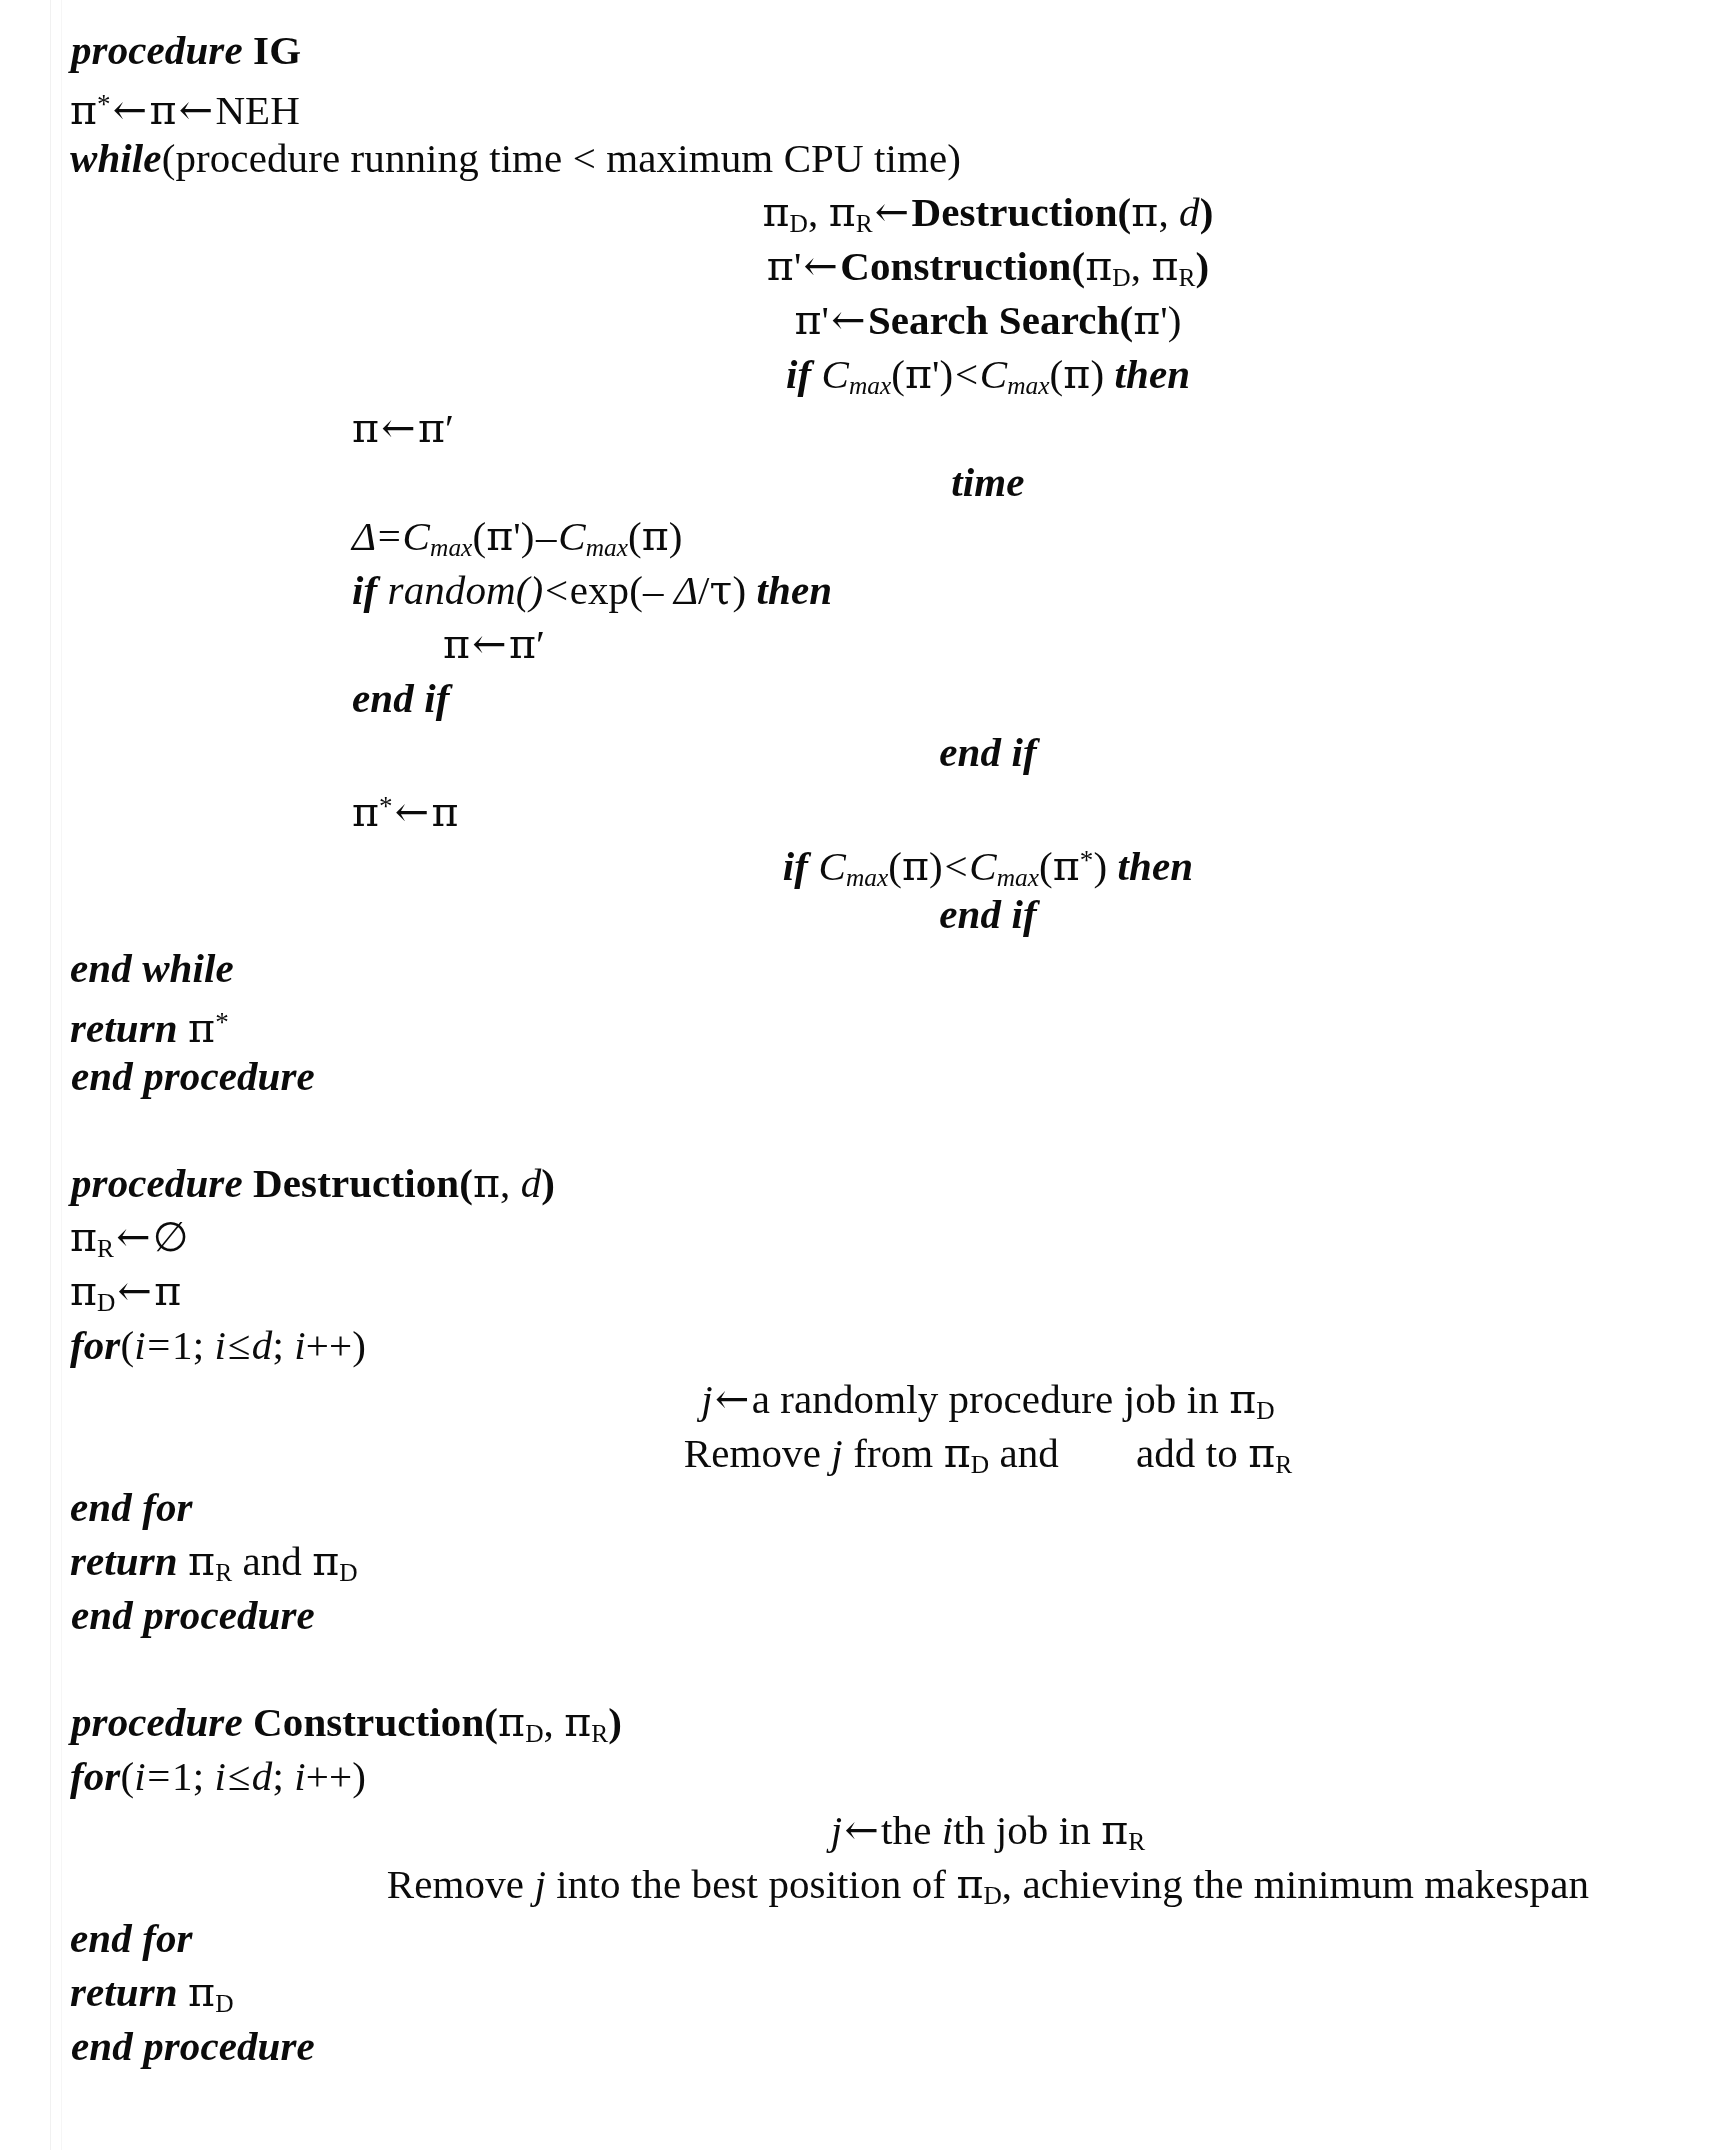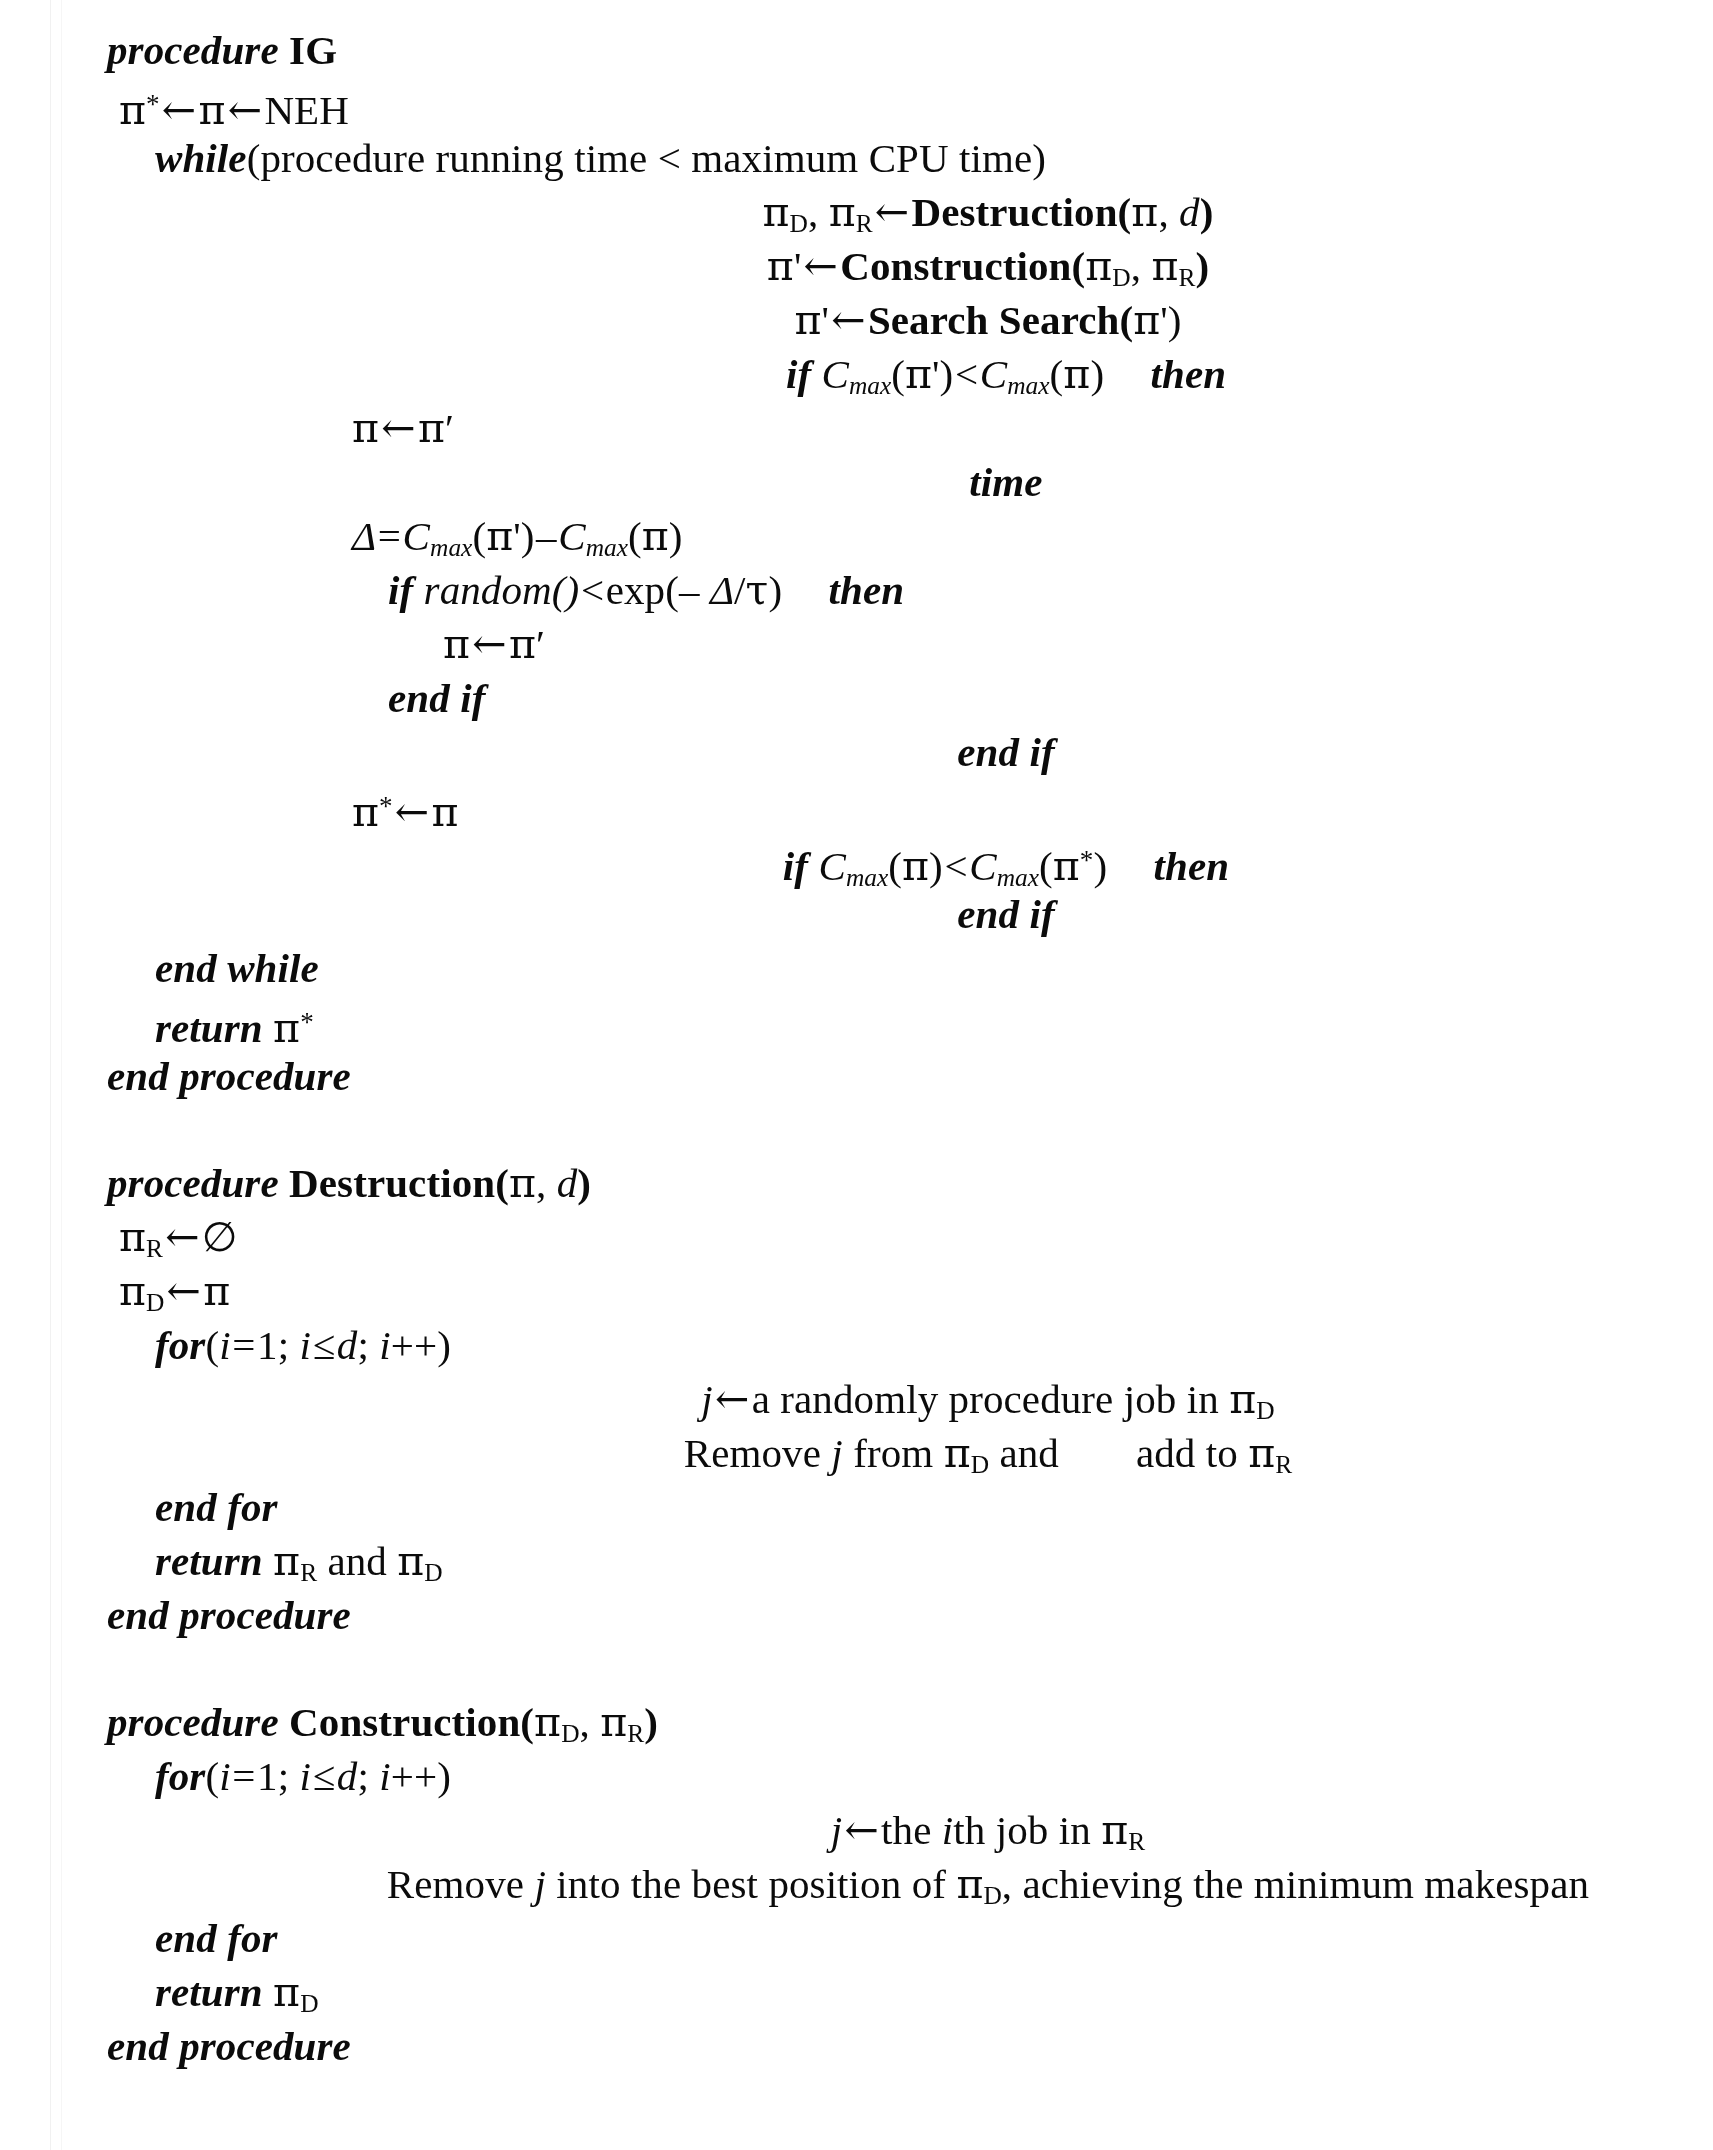--- a/index.html
+++ b/index.html
@@ -47,27 +47,27 @@
     height: 54px;
     line-height: 54px;
     white-space: nowrap;
     font-size: 41px;
     letter-spacing: 0.1px;
   }
   .line.blank { height: 53px; }
 
   
   .i0 { padding-left: 71px; }
-  .i1 { padding-left: 119px; }
+  .i1 { padding-left: 70px; }
   .i2 { padding-left: 262px; text-align: center; }
   .i3 { padding-left: 352px; }
   .i4 { padding-left: 443px; }
 
   
-  .kw   { font-style: italic; font-weight: bold; margin-left: 36px; }   
+  .kw   { font-style: italic; font-weight: bold; }   
   .name { font-weight: bold; }                        
   .rm   { font-style: normal; font-weight: normal; }  
   .it   { font-style: italic; font-weight: normal; }  
   .gk   { font-style: normal; font-weight: normal; font-family: "DejaVu Serif", serif; }
   .arrow{ font-family: "DejaVu Serif", serif; font-style: normal; font-weight: normal; padding: 0 2.2px; }
   .op   { font-style: normal; font-weight: normal; padding: 0 1.6px; }
 
   sub {
     font-size: 0.62em;
     vertical-align: -0.22em;

